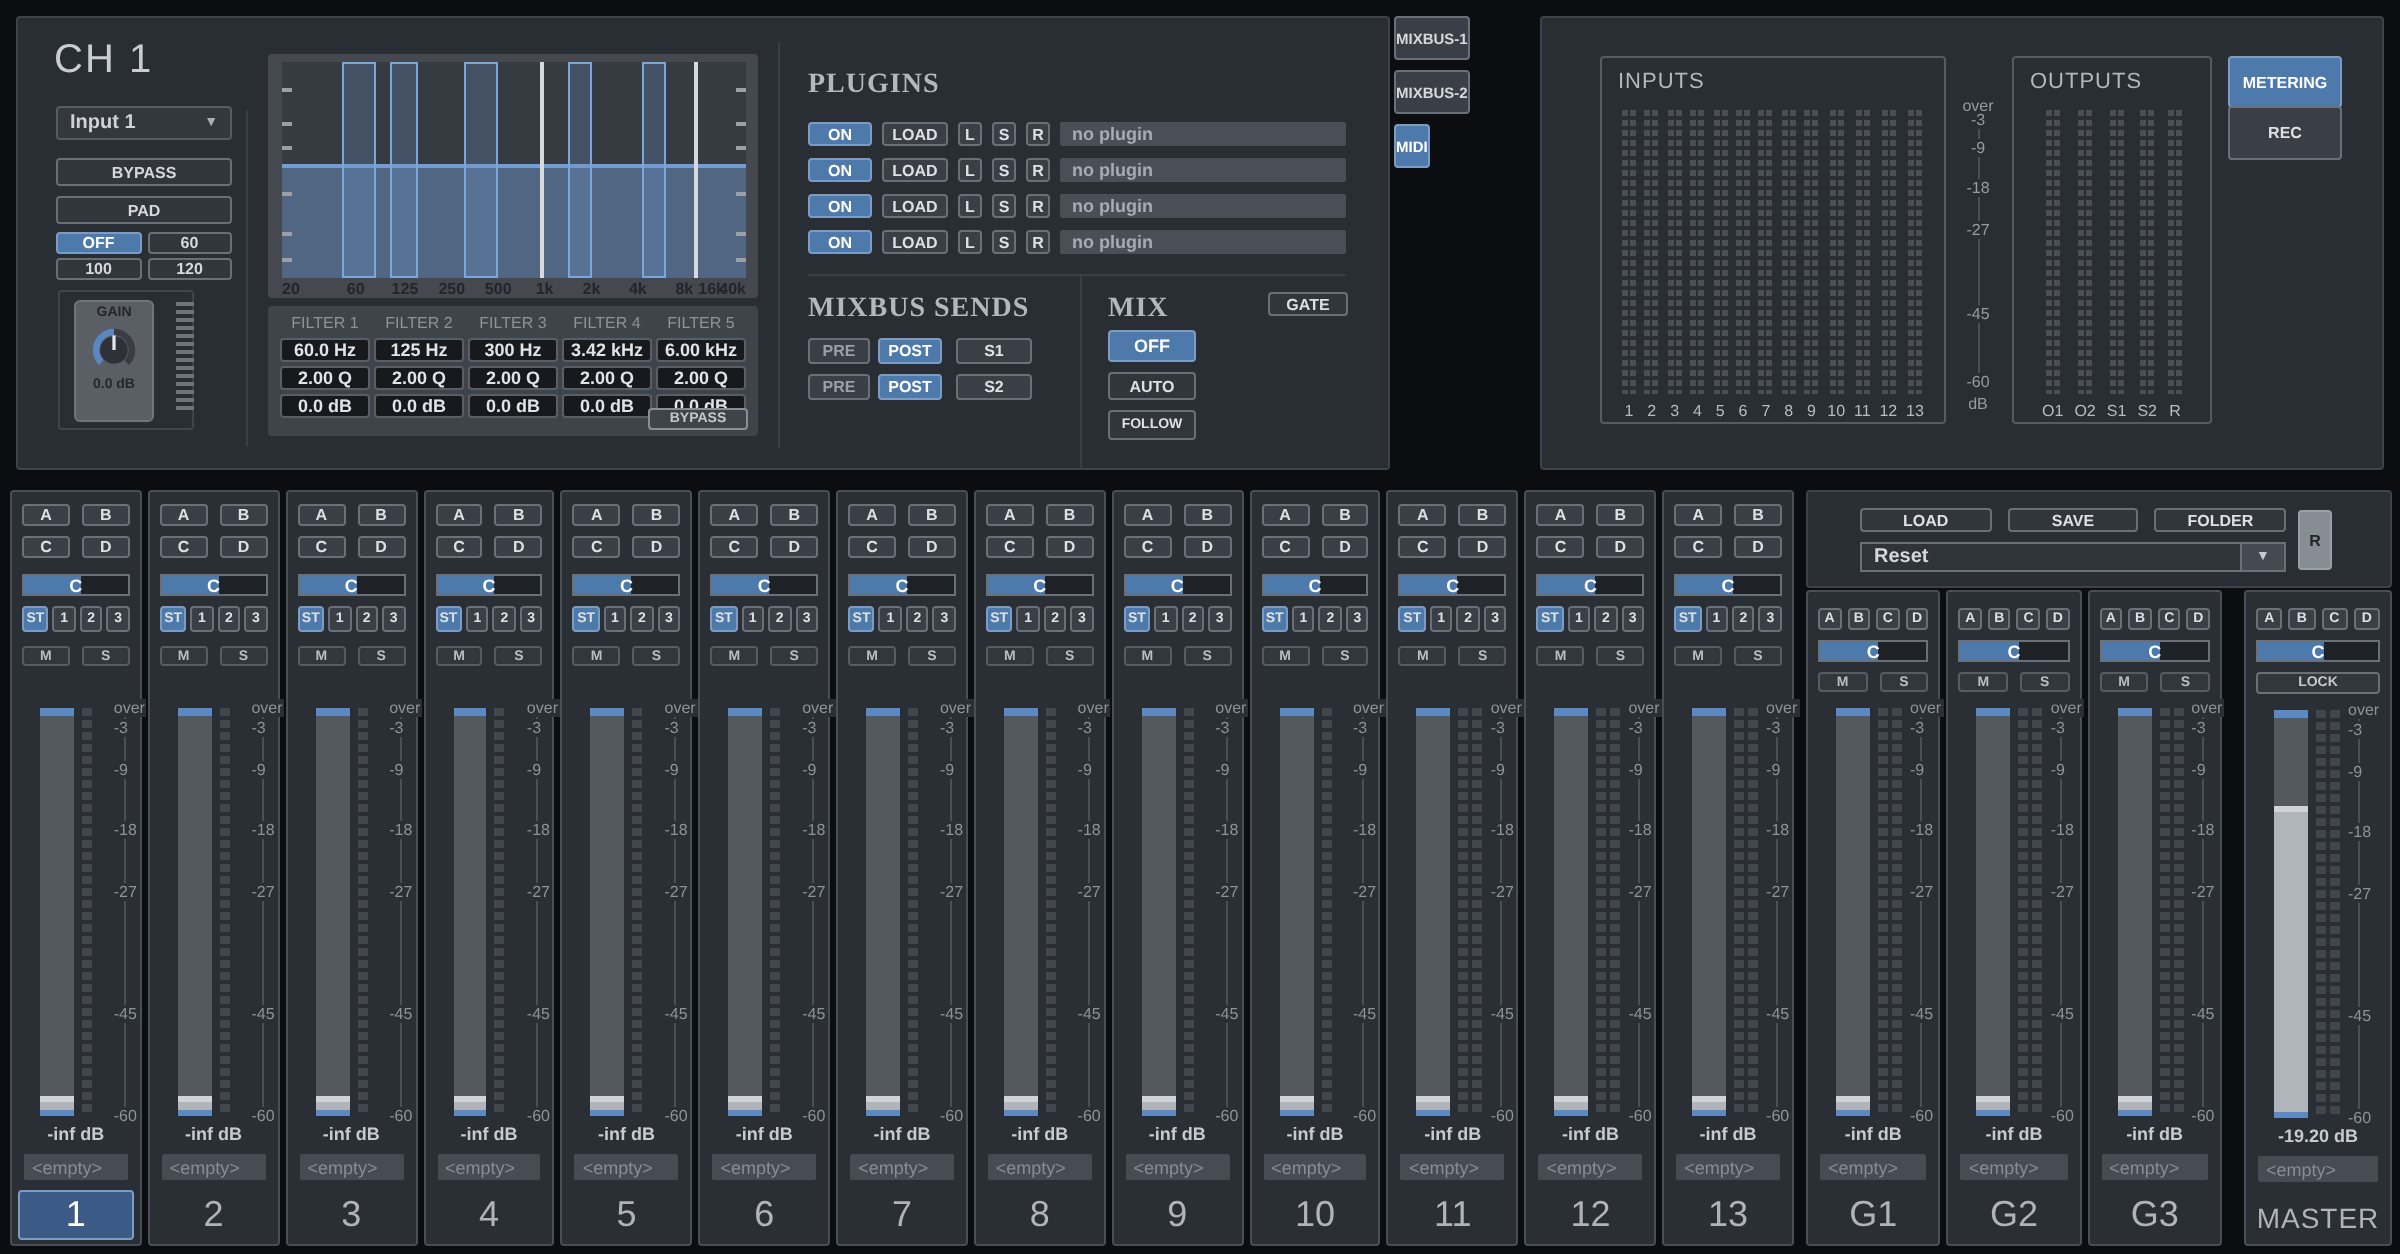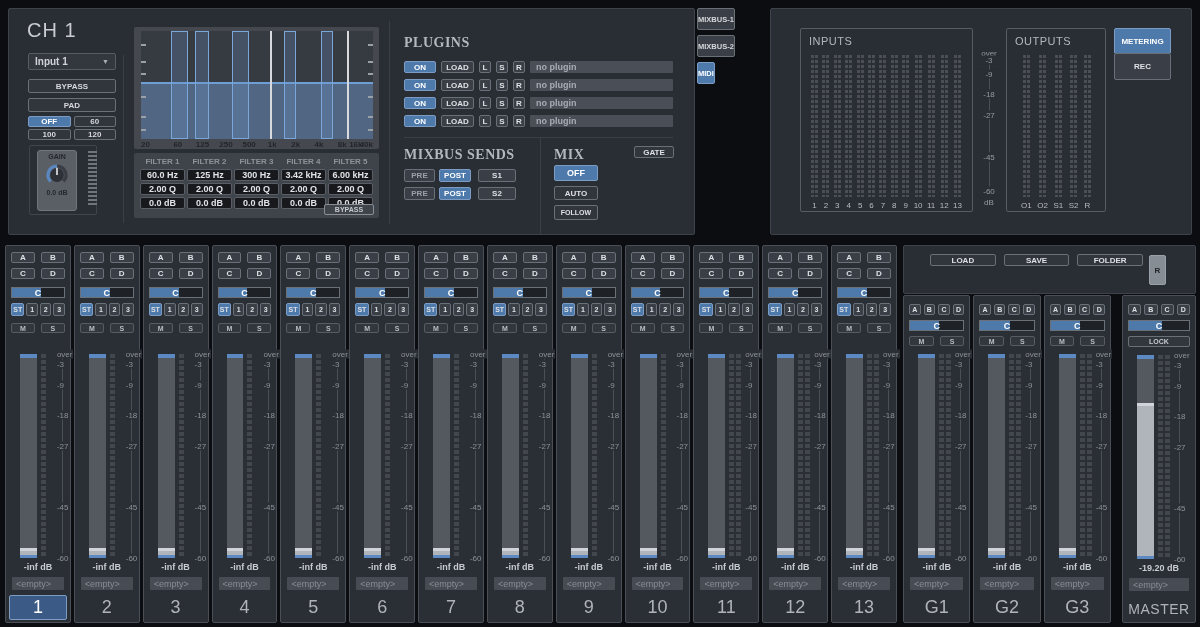--- a/index.html
+++ b/index.html
@@ -50,21 +50,21 @@
   .eq-tick { position:absolute; width:5px; height:2px; background:#99a0a8; }
   #eq-xlabels { position:absolute; left:7px; top:113px; width:232px; height:9px; }
   #eq-xlabels span { position:absolute; font-size:8px; font-weight:bold; color:#22252a; transform:translateX(-50%); }
   #eq-xlabels span:first-child { transform:none; }
   #eq-xlabels span:last-child { transform:translateX(-100%); }
 
   
   #filter-panel { position:absolute; left:125px; top:144px; width:245px; height:65px; background:#3f444b; border-radius:2px; }
   #filter-cols { display:flex; gap:2px; padding:4px 6px 0; }
   .fcol { flex:1; }
-  .fcol .flabel { font-size:8px; font-weight:bold; color:#8d939a; text-align:center; height:10px; }
+  .fcol .flabel { font-size:8px; font-weight:normal; color:#8d939a; text-align:center; height:10px; }
   .fbox { height:12px; margin-top:2px; background:#17191d; border:1px solid #5a5f67; border-radius:2px;
     color:#e0e3e7; font-size:9px; font-weight:bold; display:flex; align-items:center; justify-content:center; cursor:pointer; }
   #btn-bypass { position:absolute; right:5px; bottom:3px; width:50px; height:11px; background:#3f444b;
     border:1px solid #8a8f96; border-radius:2px; color:#c4c8cd; font-size:7px; font-weight:bold;
     display:flex; align-items:center; justify-content:center; cursor:pointer; }
 
   
   .sec-title { position:absolute; font-size:14px; font-weight:600; color:#b2b8bf; letter-spacing:.5px;font-family:Liberation Serif, serif; }
   #plugin-rows { position:absolute; left:395px; top:52px; width:269px; }
   .prow { display:flex; gap:5px; height:12px; margin-bottom:6px; }
@@ -495,20 +495,24 @@
   <button class="mbtn blue" id="btn-metering">METERING</button>
   <button class="mbtn" id="btn-rec">REC</button>
 </div>
 
 <div id="bank-box">
   <div id="bank-btns">
     <button class="mbtn">LOAD</button>
     <button class="mbtn">SAVE</button>
     <button class="mbtn">FOLDER</button>
   </div>
+  <div id="preset-field">
+    <span class="val">Reset</span>
+    <span class="chevbox">▼</span>
+  </div>
   <button id="btn-r">R</button>
 </div>
 
 <div id="strips-channels">
     <div class="strip">
     <div class="btnrow row-ab">
       <button class="sbtn">A</button>
       <button class="sbtn">B</button>
     </div>
     <div class="btnrow row-cd">

